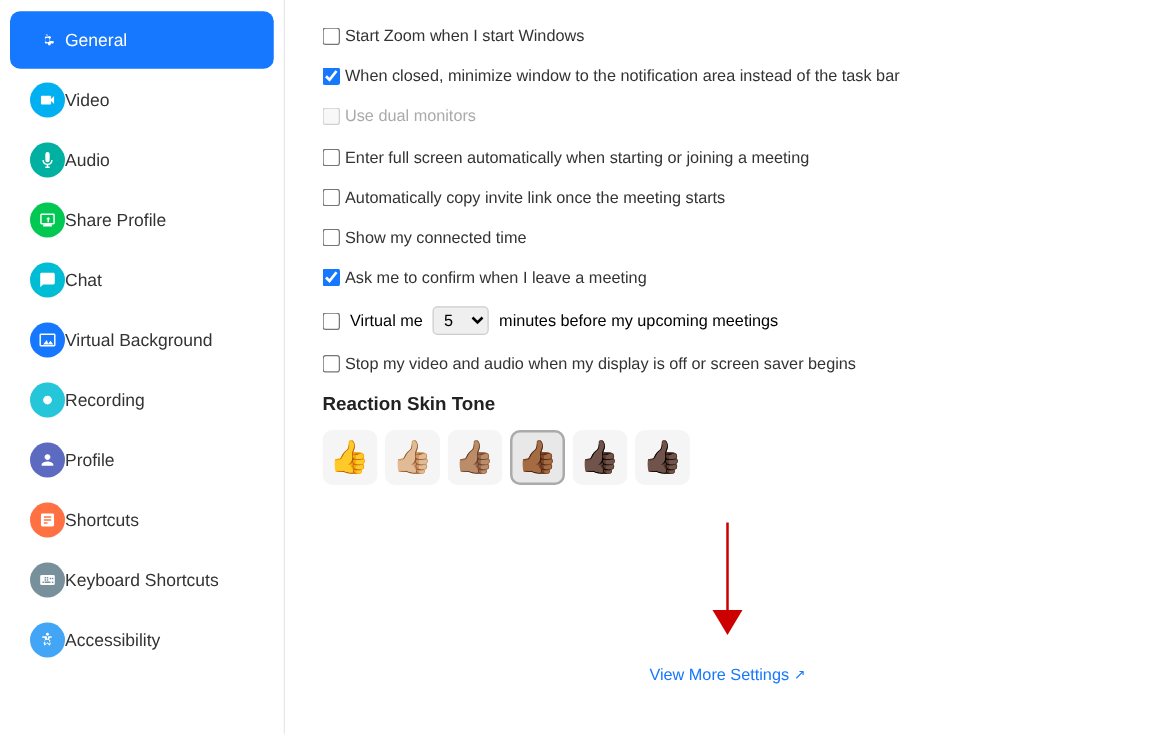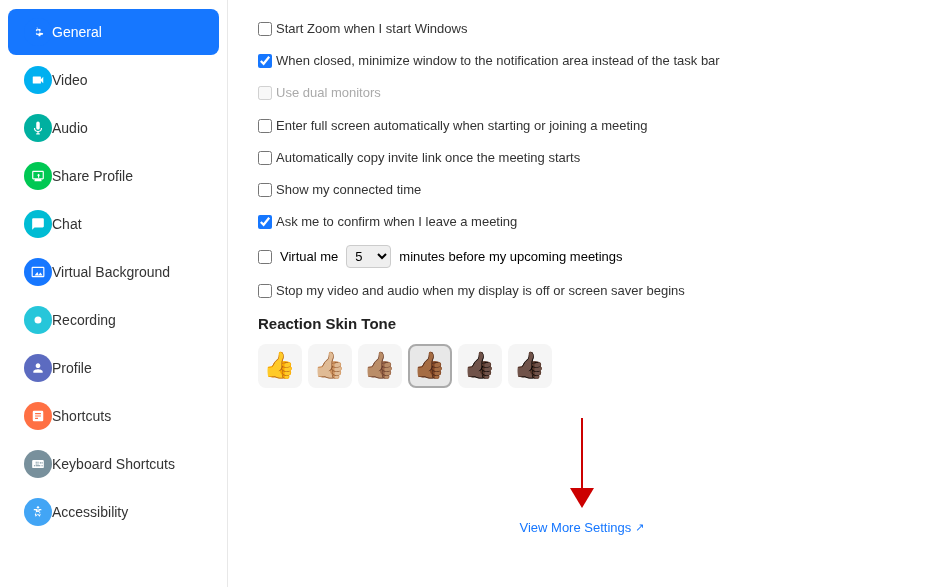--- a/index.html
+++ b/index.html
@@ -158,21 +158,21 @@
     }
     .arrow-head {
       width: 0;
       height: 0;
       border-left: 12px solid transparent;
       border-right: 12px solid transparent;
       border-top: 20px solid #c00;
     }
 
     .view-more-link {
-      margin-top: 12px;
+      margin-top: 24px;
       text-align: center;
     }
     .view-more-link a {
       color: #1677ff;
       text-decoration: none;
       font-size: 13px;
       display: inline-flex;
       align-items: center;
       gap: 4px;
     }

